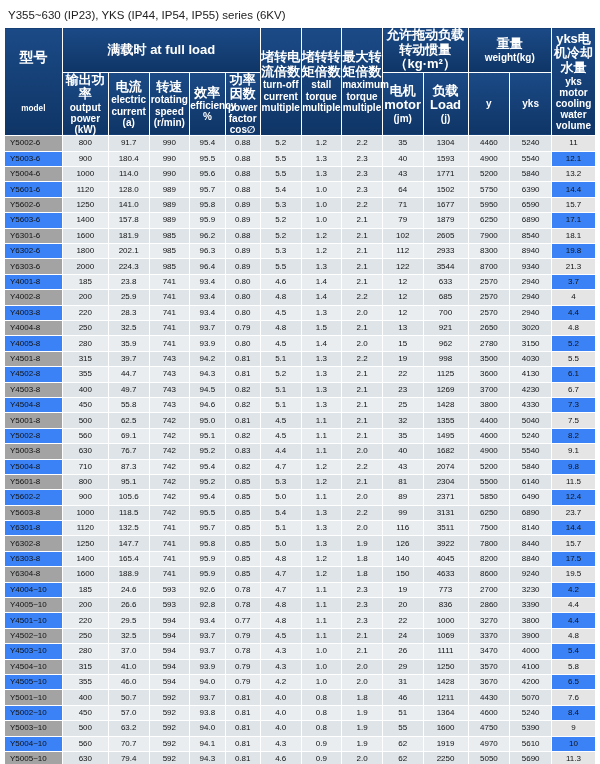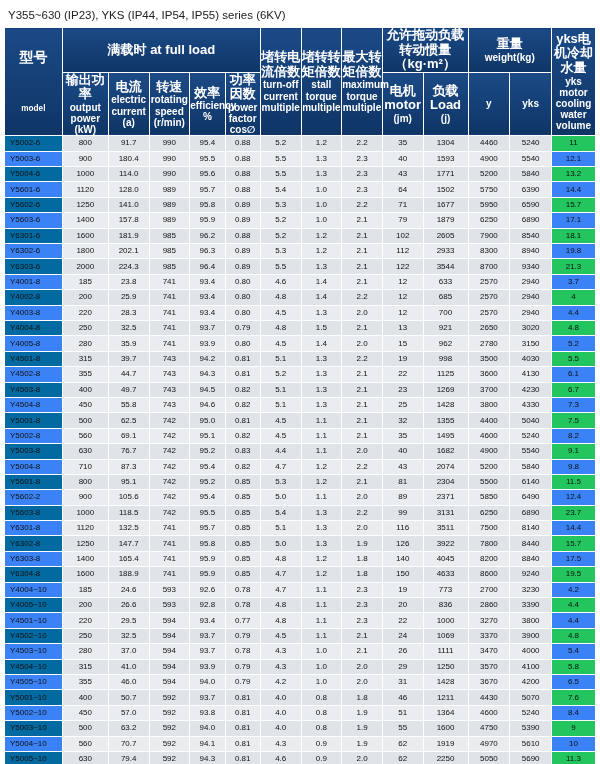--- a/index.html
+++ b/index.html
@@ -59,24 +59,24 @@
     line-height:1.25;
     height:14.4px;
     text-align:center;
     vertical-align:middle;
     white-space:nowrap;
   }
   tbody tr.alt td{background:#e9edf0;}
   tbody td.model{
     text-align:left;
     padding-left:5px;
-    background:#0369a1;
+    background:#a3a3a3;
   }
   tbody tr.alt td.model{background:#3b82f6;}
-  tbody td.last{background:#22c55e;}
+  tbody td.last{background:#e5e5e5;}
   tbody tr.alt td.last{background:#3b82f6;}
   
 </style>
 </head>
 <body>
 
 <div id="page">
 
   <div class="doc-title">Y355~630 (IP23), YKS (IP44, IP54, IP55) series (6KV)</div>
 

